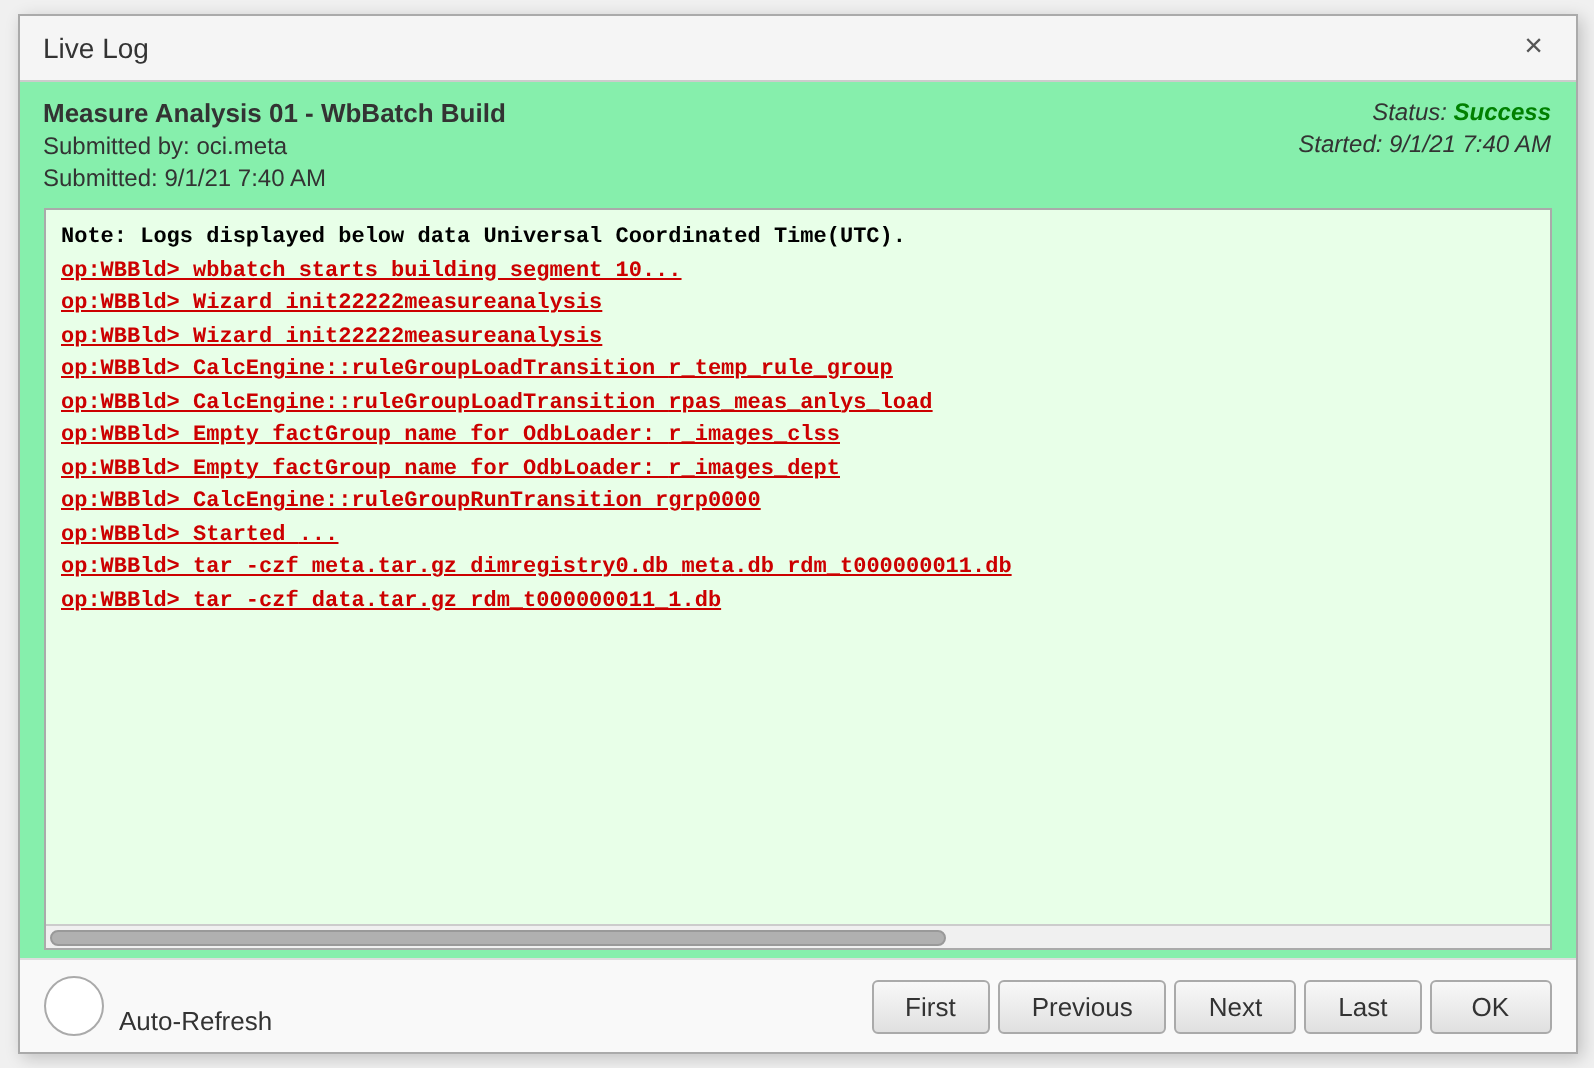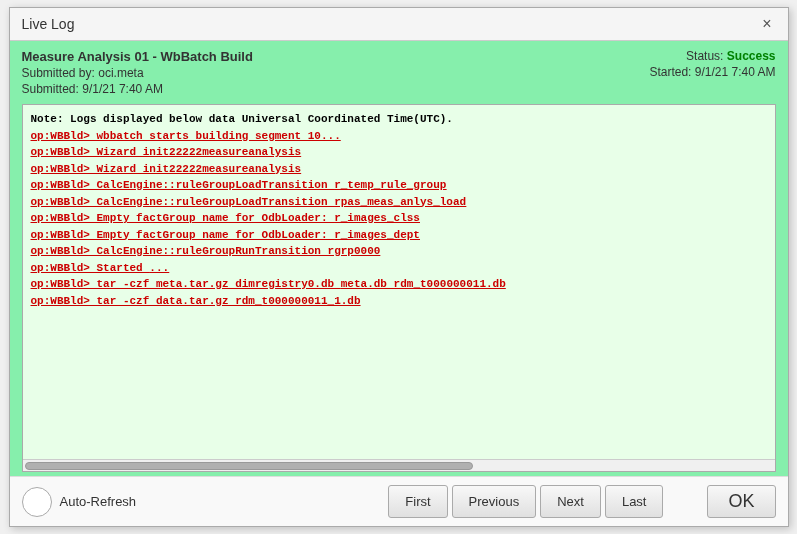--- a/index.html
+++ b/index.html
@@ -44,21 +44,21 @@
       line-height: 1;
       padding: 0 4px;
     }
     .header-info {
       padding: 8px 12px 4px 12px;
       display: flex;
       justify-content: space-between;
       align-items: flex-start;
     }
     .header-left { display: flex; flex-direction: column; gap: 2px; }
-    .header-right { display: flex; flex-direction: column; gap: 2px; text-align: right; }
+    .header-right { display: flex; flex-direction: column; gap: 2px; text-align: right; font-style: italic; }
     .job-title { font-size: 13px; font-weight: bold; color: #333; }
     .meta-text { font-size: 12px; color: #333; }
     .status-success { color: #008000; font-weight: bold; }
     .log-area-wrapper {
       flex: 1;
       margin: 4px 12px 4px 12px;
       border: 1px solid #aaa;
       overflow: hidden;
       display: flex;
       flex-direction: column;
@@ -78,21 +78,21 @@
     .log-line { display: block; }
     .log-link { color: #cc0000; text-decoration: underline; cursor: pointer; }
     .footer {
       padding: 8px 12px;
       border-top: 1px solid #ddd;
       display: flex;
       align-items: center;
       justify-content: space-between;
       background: #f9f9f9;
     }
-    .footer-left { display: flex; align-items: center; gap: 8px; }
+    .footer-left { display: flex; align-items: flex-end; gap: 8px; }
     .auto-refresh-toggle {
       width: 30px;
       height: 30px;
       border-radius: 50%;
       border: 1px solid #aaa;
       background: #fff;
       cursor: pointer;
       display: flex;
       align-items: center;
       justify-content: center;
@@ -104,27 +104,26 @@
       font-size: 13px;
       border: 1px solid #aaa;
       background: linear-gradient(to bottom, #f8f8f8, #e0e0e0);
       cursor: pointer;
       border-radius: 3px;
       color: #333;
       min-width: 52px;
     }
     .btn-ok {
       padding: 5px 20px;
-      font-size: 18px;
+      font-size: 13px;
       border: 1px solid #aaa;
       background: linear-gradient(to bottom, #f8f8f8, #e0e0e0);
       cursor: pointer;
       border-radius: 3px;
       color: #333;
-      margin-left: 40px;
     }
     .scrollbar-track {
       height: 12px;
       background: #f0f0f0;
       border-top: 1px solid #ccc;
       display: flex;
       align-items: center;
       padding: 0 2px;
     }
     .scrollbar-thumb {

